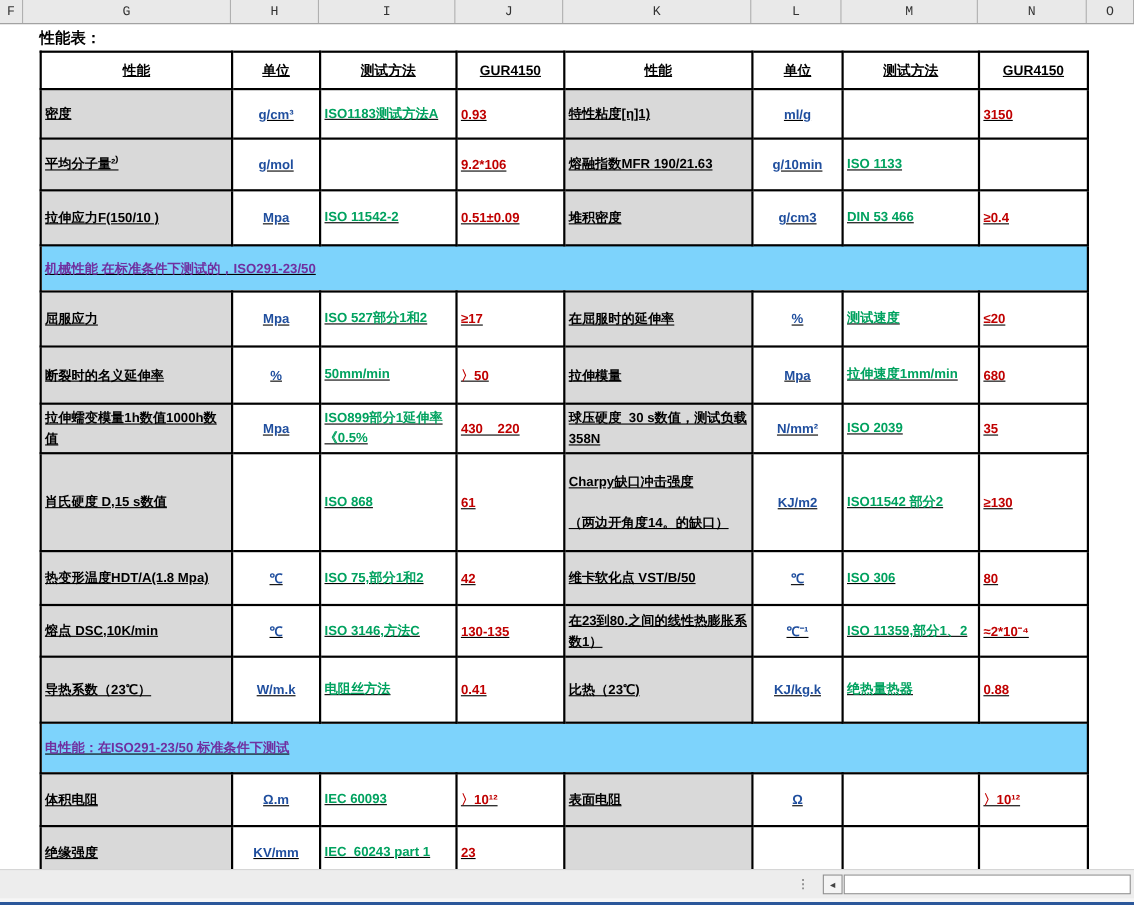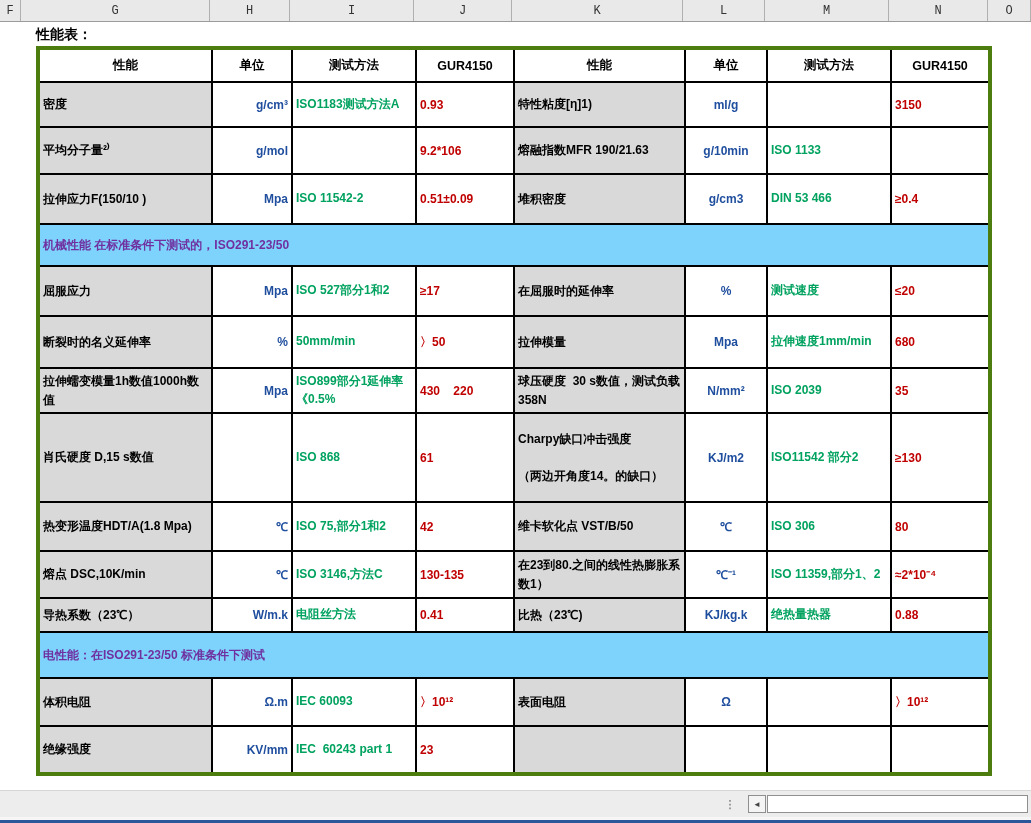--- a/index.html
+++ b/index.html
@@ -24,34 +24,35 @@
     overflow:hidden;flex:none;
   }
   
   .title{
     margin:2px 0 2px 36px;height:20px;font-size:14px;font-weight:bold;color:#000;
     line-height:20px;
   }
   
   table.props{
     border-collapse:collapse;table-layout:fixed;width:952px;margin-left:36px;
-    border:4px solid #4d7c0f;
+    border:1px solid #4d7c0f;
+    text-decoration:underline;
   }
   table.props th,table.props td{
     border:2px solid #000;font-size:12px;overflow:hidden;padding:1px 3px;
   }
   table.props th{font-weight:bold;text-align:center;background:#fff;color:#000;font-size:12.5px;}
   th.h-gray{background:var(--gray-fill);}
   th.h-left{text-align:left;padding-left:5px;}
   th.h-small{font-size:10px;}
   td.c-prop{
     background:var(--gray-fill);font-weight:bold;color:#000;text-align:left;
     padding:2px 5px;white-space:pre-wrap;line-height:1.55;
   }
-  td.c-unit-l{color:var(--blue);font-weight:bold;text-align:right;padding-left:5px;border-radius:17px;}
+  td.c-unit-l{color:var(--blue);font-weight:bold;text-align:center;padding-left:5px;border-radius:17px;}
   td.c-unit-c{color:var(--blue);font-weight:bold;text-align:center;}
   td.c-method{color:var(--green);font-weight:bold;text-align:left;padding:2px 5px;line-height:1.45;white-space:pre-wrap;}
   td.c-val{color:var(--red);font-weight:bold;white-space:pre-wrap;}
   td.section{
     color:var(--purple);font-weight:bold;text-align:left;padding-left:6px;background:#7dd3fc;
     font-size:12.5px;
   }
   
   .hscroll-area{
     position:absolute;left:0;top:790px;width:1031px;height:27px;
@@ -204,21 +205,21 @@
       <tr style="height: 47px;">
         <td class="c-prop">熔点 DSC,10K/min</td>
         <td class="c-unit-l">℃</td>
         <td class="c-method">ISO 3146,方法C</td>
         <td class="c-val">130-135</td>
         <td class="c-prop">在23到80.之间的线性热膨胀系数1）</td>
         <td class="c-unit-c">℃⁻¹</td>
         <td class="c-method">ISO 11359,部分1、2</td>
         <td class="c-val">≈2*10⁻⁴</td>
       </tr>
-      <tr style="height: 34px;">
+      <tr style="height: 60px;">
         <td class="c-prop">导热系数（23℃）</td>
         <td class="c-unit-l">W/m.k</td>
         <td class="c-method">电阻丝方法</td>
         <td class="c-val">0.41</td>
         <td class="c-prop">比热（23℃)</td>
         <td class="c-unit-c">KJ/kg.k</td>
         <td class="c-method">绝热量热器</td>
         <td class="c-val">0.88</td>
       </tr>
       <tr style="height: 46px;">

